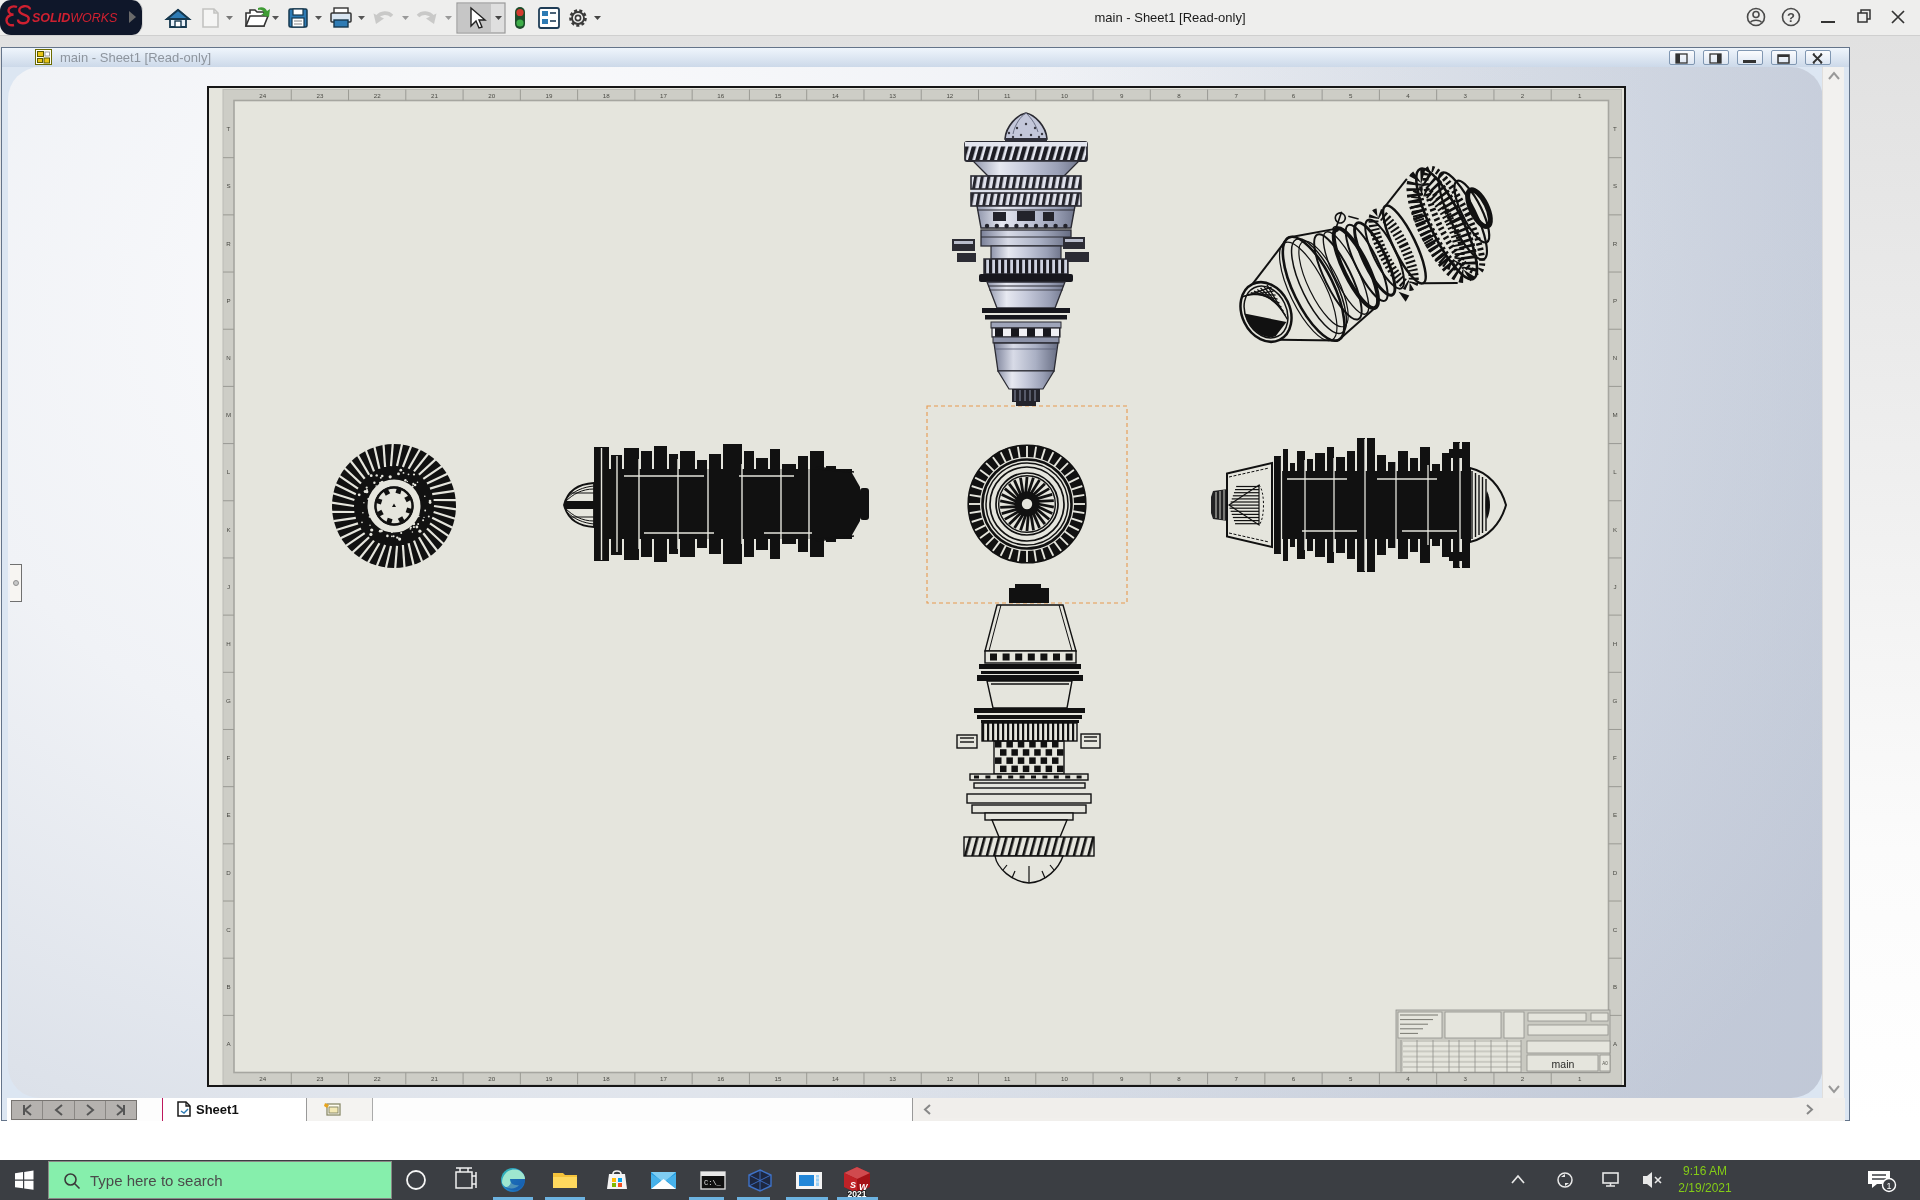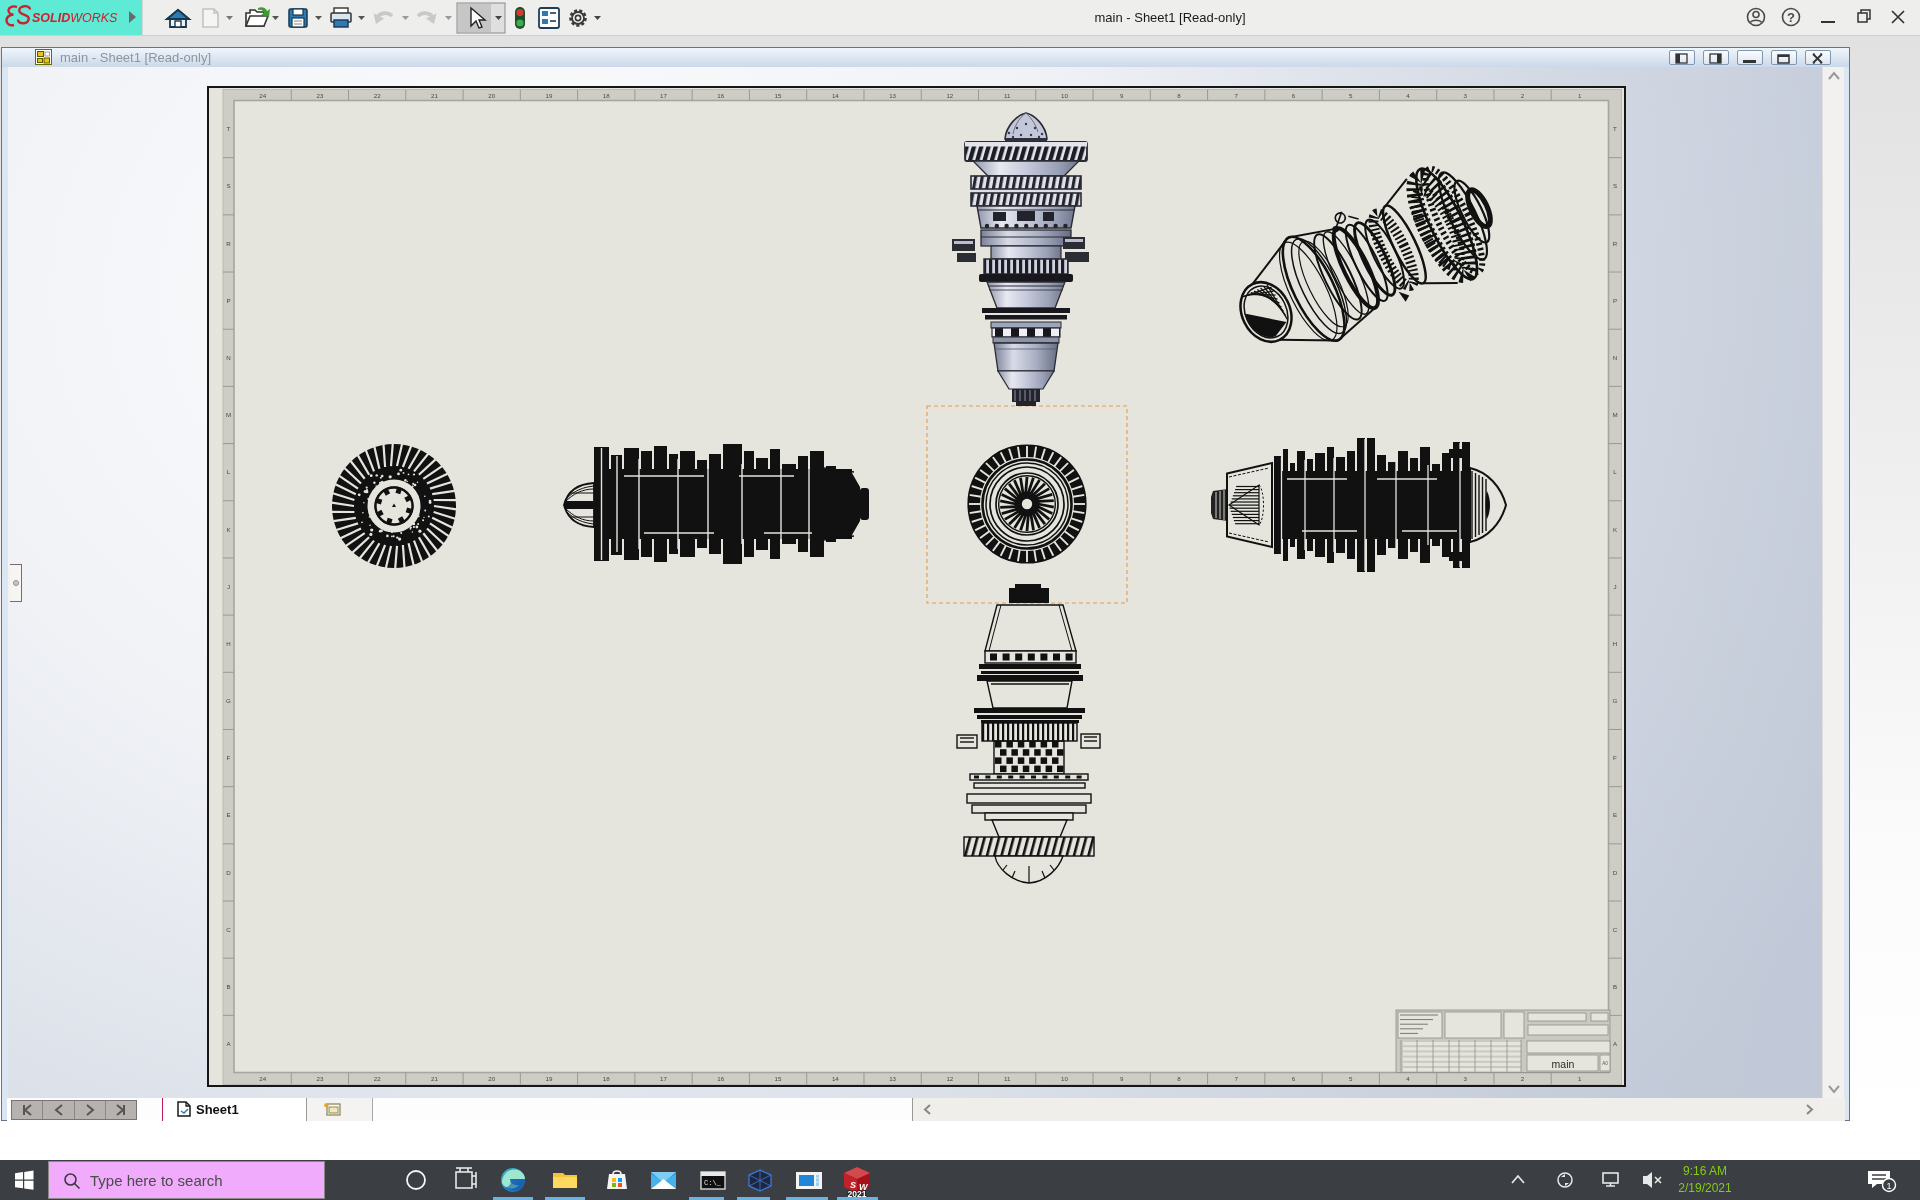--- a/index.html
+++ b/index.html
@@ -1,49 +1,49 @@
 <!DOCTYPE html>
 <html><head>
 <meta charset="utf-8">
 <style>
 * { margin:0; padding:0; box-sizing:border-box; }
 html,body { width:1920px; height:1200px; overflow:hidden; font-family:"Liberation Sans", sans-serif; }
 #root { position:absolute; left:0; top:0; width:1920px; height:1200px; background:#ffffff; }
 #mdibg { position:absolute; left:0; top:36px; width:1920px; height:1085px; background:linear-gradient(180deg,#e1e1e1 0%,#ededed 35%,#fbfbfb 75%,#ffffff 100%); }
 
 #titlebar { position:absolute; left:0; top:0; width:1920px; height:36px; background:#eeeeed; border-bottom:1px solid #cfcfcf; }
-#logoarea { position:absolute; left:0; top:0; width:143px; height:35px; background:#5eead4; border-right:1px solid #d6d6d5; }
+#logoarea { position:absolute; left:0; top:0; width:143px; height:35px; background:#0f172a; border-right:1px solid #d6d6d5;border-radius:11px; }
 #swtext { position:absolute; left:32px; top:10.5px; font-size:12.5px; font-style:italic; color:#cf2030; letter-spacing:0px; }
 #swtext b { font-weight:bold; }
 #expandarrow { position:absolute; left:129px; top:11px; width:0; height:0; border-left:7px solid #6a6a6a; border-top:6px solid transparent; border-bottom:6px solid transparent; }
 #apptitle { position:absolute; left:1020px; top:10px; width:300px; text-align:center; font-size:13px; color:#1a1a1a; }
 
 #docwin { position:absolute; left:1px; top:47px; width:1849px; height:1074px; background:#dce6f2; border:1px solid #64748a; }
 #dtitle { position:absolute; left:0; top:0; width:100%; height:19px; background:linear-gradient(#eff5fc,#ccd9e9); }
 #dtitletext { position:absolute; left:58px; top:2px; font-size:13px; color:#8e959e; }
 .dbtn { position:absolute; top:2px; width:26px; height:15px; background:linear-gradient(#fbfcfe,#dde6f2); border:1px solid #8097b2; border-radius:2px; }
-#viewport { position:absolute; left:6px; top:19px; width:1815px; height:1031px; background:linear-gradient(100deg,rgba(255,255,255,0) 50%,rgba(166,177,198,0.30) 100%),radial-gradient(ellipse 1500px 1250px at 28% 22%,#fdfdfe 0%,#f0f2f6 40%,#dde2ea 70%,#ccd2de 100%); overflow:hidden; }
+#viewport { position:absolute; left:6px; top:19px; width:1815px; height:1031px; background:linear-gradient(100deg,rgba(255,255,255,0) 50%,rgba(166,177,198,0.30) 100%),radial-gradient(ellipse 1500px 1250px at 28% 22%,#fdfdfe 0%,#f0f2f6 40%,#dde2ea 70%,#ccd2de 100%); overflow:hidden;border-radius:32px; }
 #sheet { position:absolute; left:199px; top:19px; width:1419px; height:1001px; }
 #paneltab { position:absolute; left:2px; top:497px; width:12px; height:38px; background:#f7f5f2; border:1px solid #707070; border-left:none; }
 #paneltabdot { position:absolute; left:3px; top:15px; width:6px; height:6px; border-radius:50%; background:#c8c8c8; border:1px solid #909090; }
 #vscroll { position:absolute; left:1820px; top:19px; width:22px; height:1031px; background:#f2f1ef; border-left:1px solid #e0dedc; }
 #bottomstrip { position:absolute; left:5px; top:1050px; width:1838px; height:23px; background:#fdfdfd; }
 
 #navblock { position:absolute; left:4px; top:2px; width:126px; height:20px; border:1px solid #777471; display:flex; }
 .navb { flex:1; background:#b5b2af; border-right:1px solid #8a8784; position:relative; }
 .navb:last-child { border-right:none; }
 
 #tab1 { position:absolute; left:155px; top:0; width:145px; height:23px; background:#ffffff; border-left:1px solid #be185d; border-right:1px solid #999; font-weight:bold; font-size:13px; color:#111; }
 #tab2 { position:absolute; left:300px; top:0; width:66px; height:23px; background:#f4f3f1; border-right:1px solid #aaa; }
 #hscr { position:absolute; left:905px; top:0; width:933px; height:23px; background:#f1efec; border-left:1px solid #999; }
 
 #statusbar { position:absolute; left:0; top:1121px; width:1920px; height:39px; background:#ffffff; }
 
 #taskbar { position:absolute; left:0; top:1160px; width:1920px; height:40px; background:#3b3e43; }
-#searchbox { position:absolute; left:48px; top:1px; width:277px; height:38px; background:#f0abfc; border:1px solid #8a8886; }
+#searchbox { position:absolute; left:48px; top:1px; width:344px; height:38px; background:#86efac; border:1px solid #8a8886; }
 #searchtext { position:absolute; left:41px; top:10px; font-size:15px; color:#4b4b4b; }
 #clock { position:absolute; left:1650px; top:3px; width:110px; text-align:center; font-size:12px; color:#84cc16; line-height:17px; }
 .underln { position:absolute; top:37px; height:3px; background:#6cb2e0; }
 </style>
 </head>
 <body>
 <div id="root">
   <div id="mdibg"></div>
 
   <div id="titlebar">

